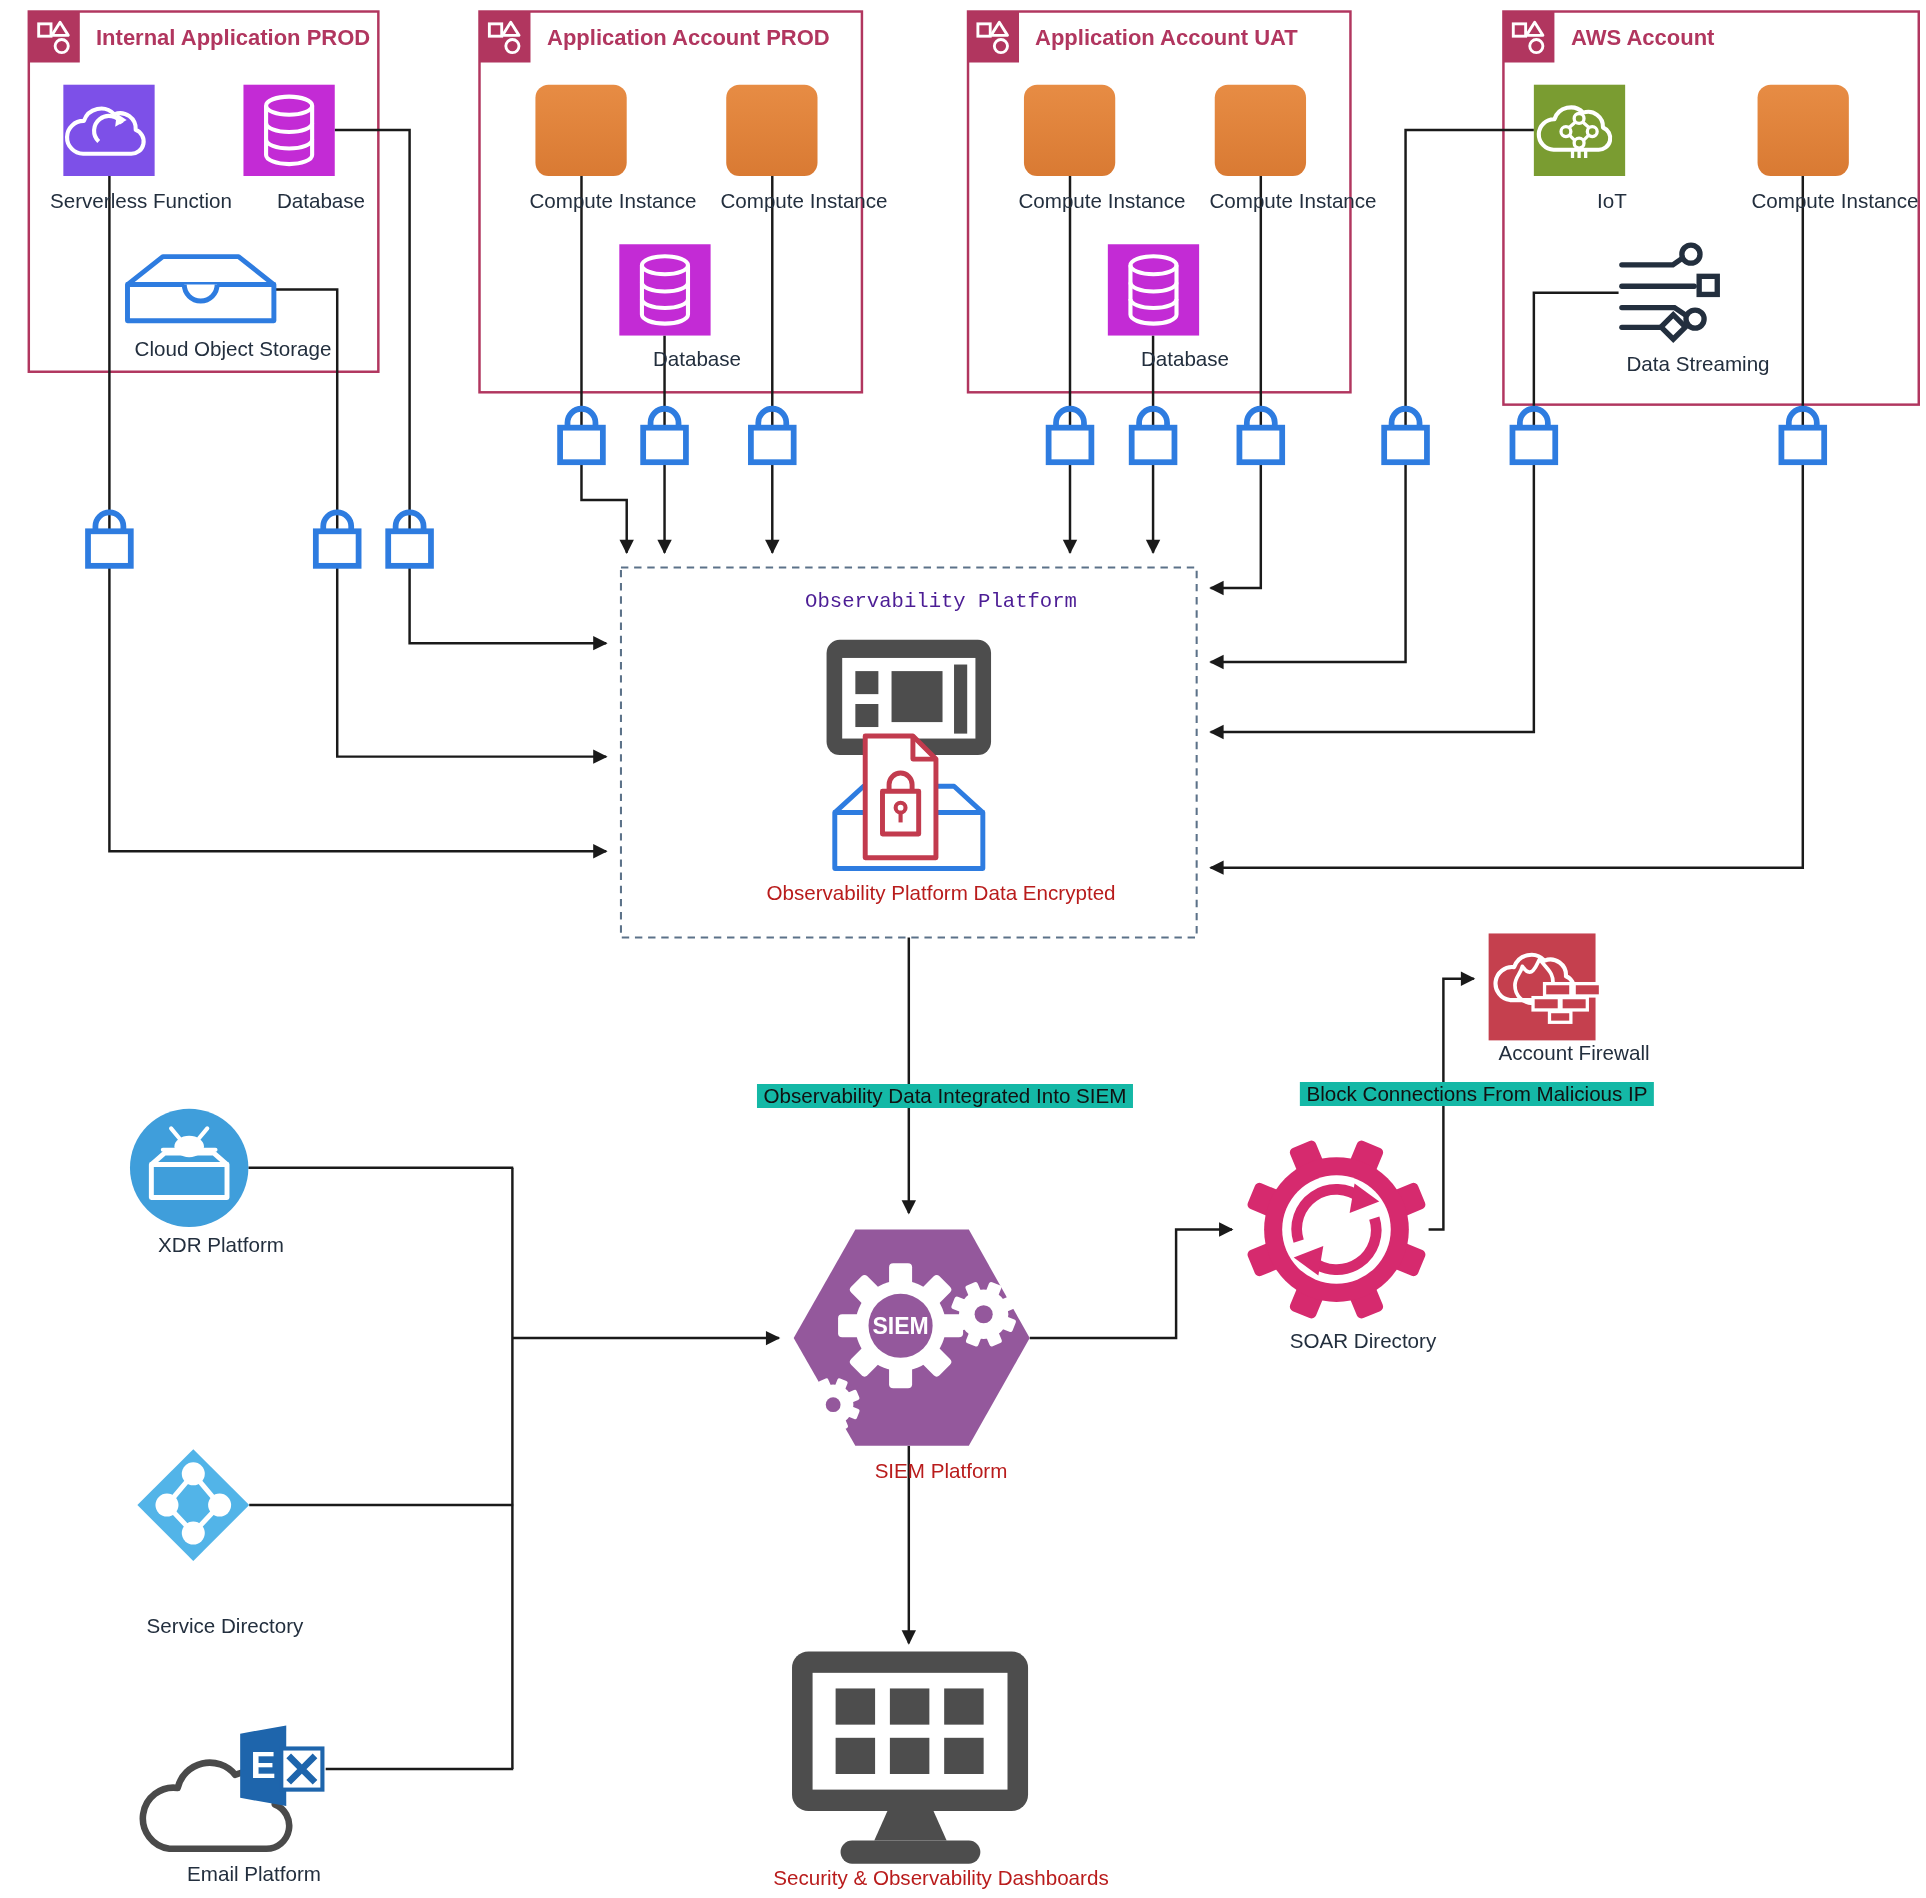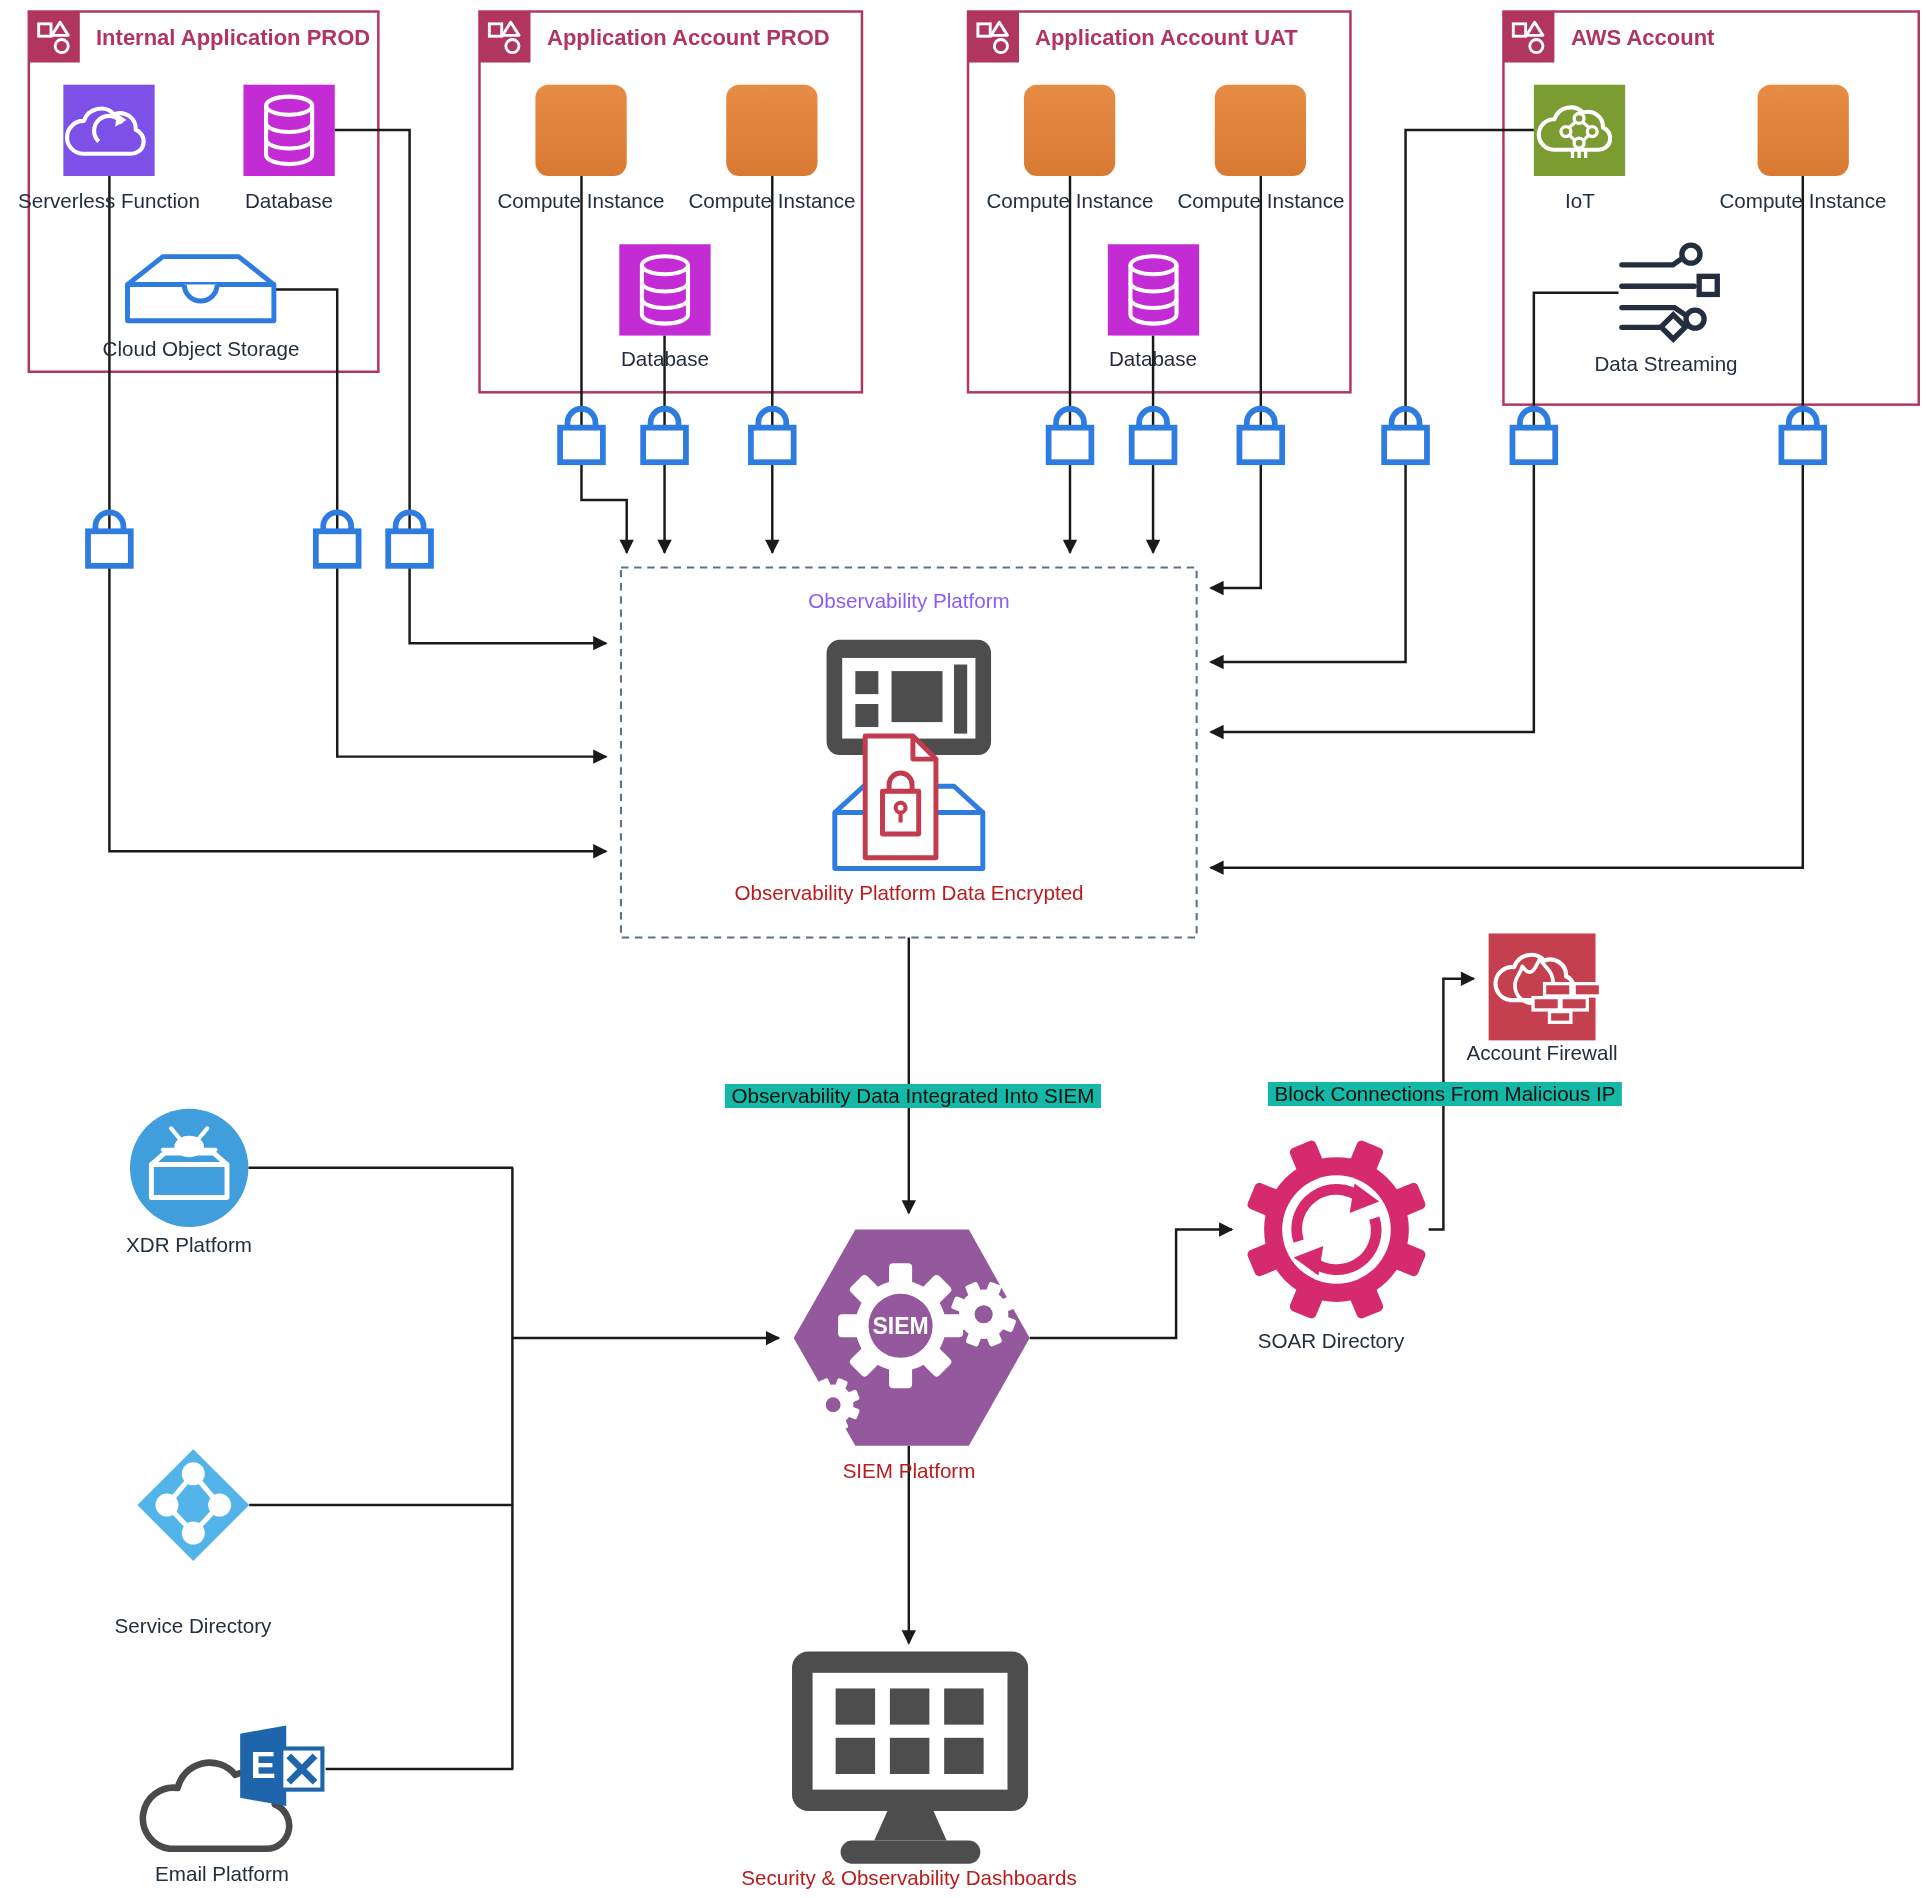--- a/index.html
+++ b/index.html
@@ -1,23 +1,23 @@
 <!DOCTYPE html>
 <html style="font-size:13px"><head>
 <meta charset="utf-8">
 <style>
   html,body{margin:0;padding:0;background:#fff;}
   .stage{position:relative;width:1927px;height:1899px;background:#ffffff;
          font-family:"Liberation Sans",sans-serif;overflow:hidden;}
   .layer{position:absolute;left:0;top:0;}
   .lbl{position:absolute;transform:translate(-50%,-50%);font-size:20.6px;color:#232f3e;
-       white-space:nowrap;text-align:center;}
+       white-space:nowrap;text-align:center;margin-left:32px;}
   .dark-lbl{color:#b91c1c;}
   .title-lbl{position:absolute;font-size:22px;font-weight:700;color:#b1365f;white-space:nowrap;}
-  .obs-title{color:#8b5cf6;}
+  .obs-title{color:#4c1d95;font-family:Liberation Mono, monospace;}
   .edge-lbl{background:#14b8a6;padding:0 6.6px;font-size:20.6px;color:#111;}
   svg text{font-family:"Liberation Sans",sans-serif;}
 </style>
 </head>
 <body>
 
 <div class="stage">
 
 <svg class="layer" width="1927" height="1899" viewBox="0 0 2343 2309">
   <defs>

